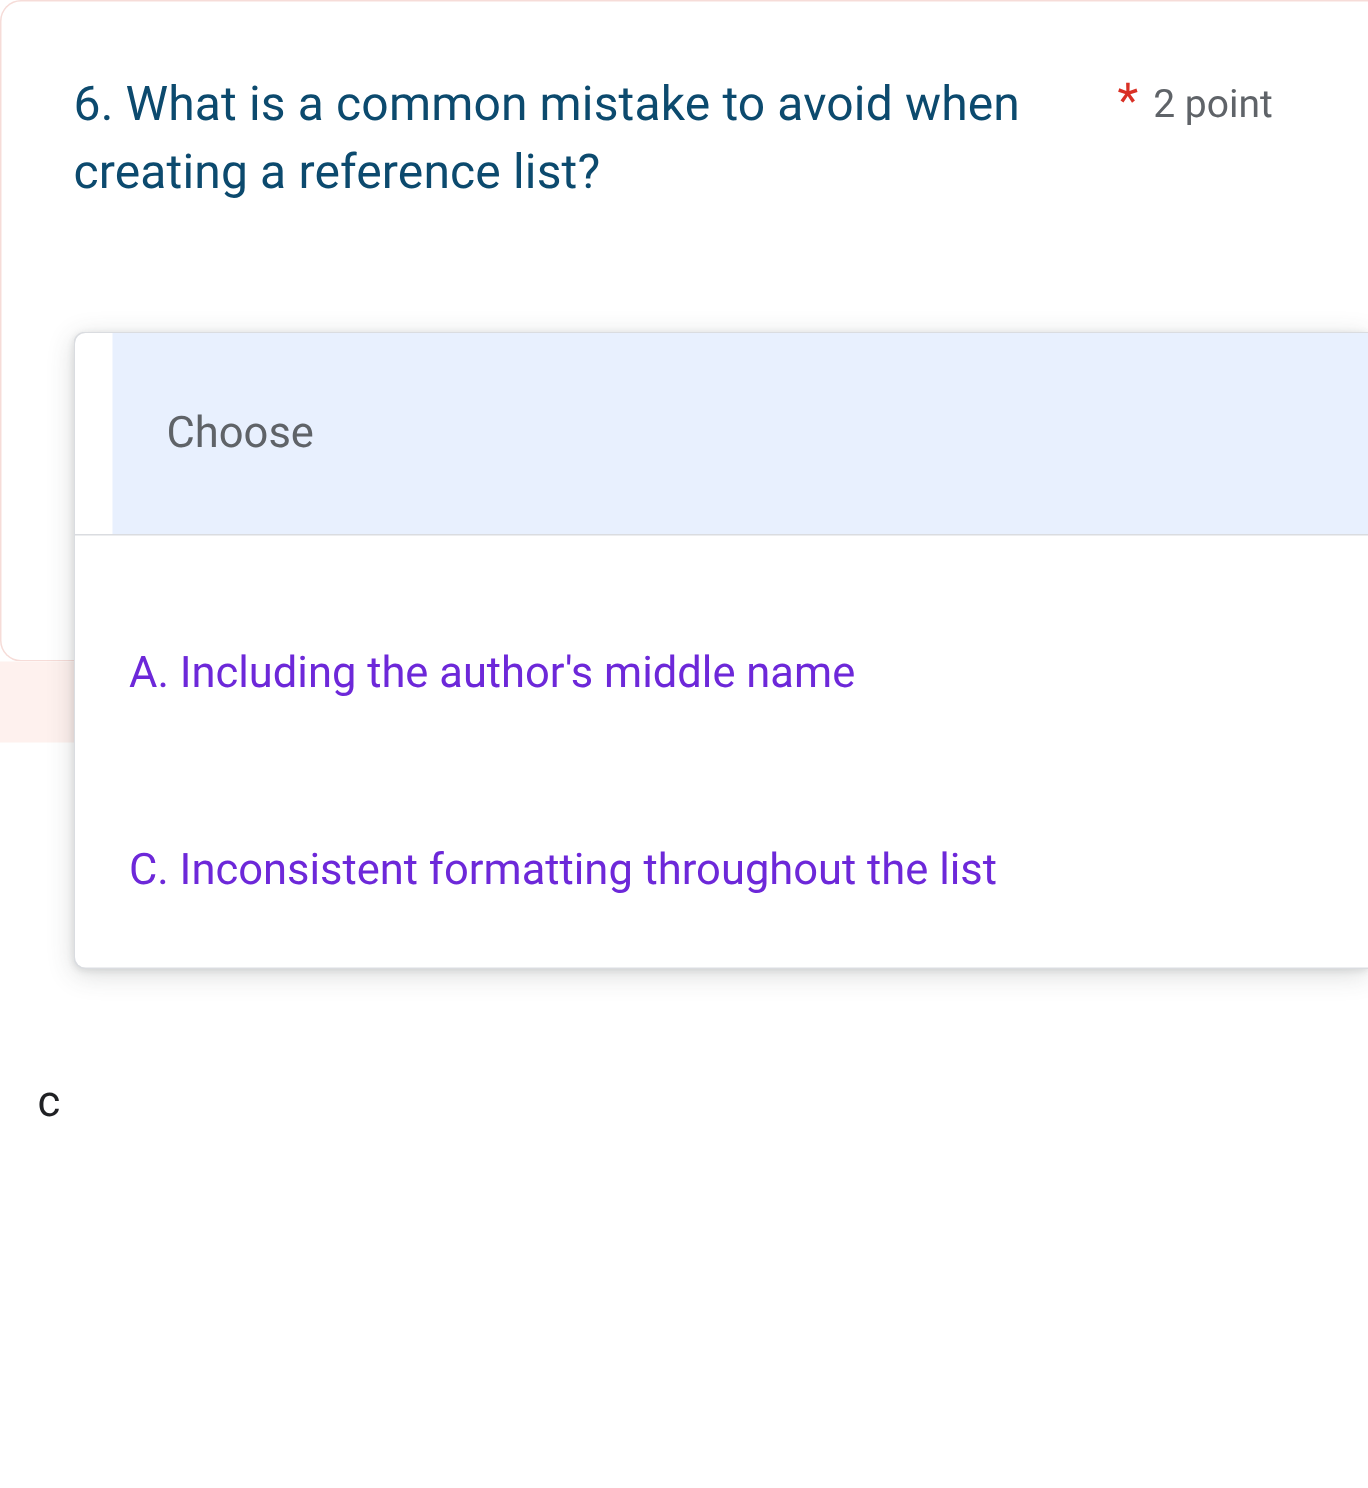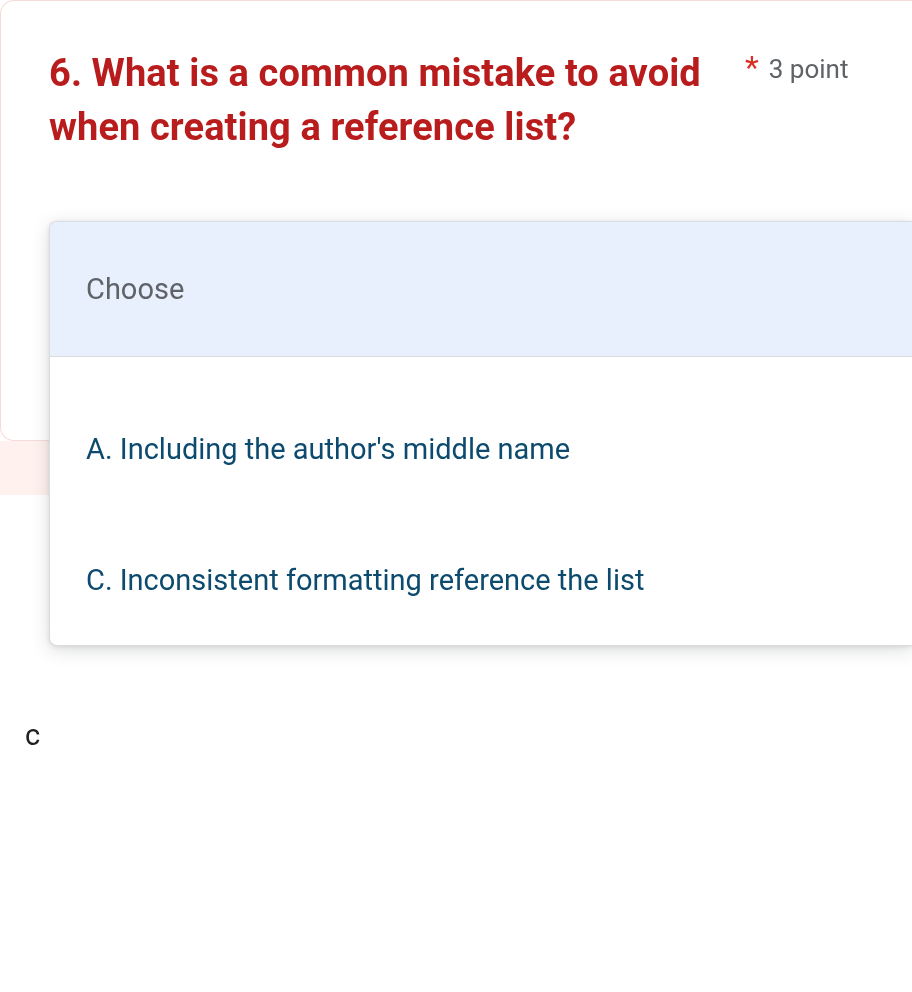--- a/index.html
+++ b/index.html
@@ -21,25 +21,25 @@
     background: #ffffff;
     height: 441px;
     width: 912px;
   }
   .question-row {
     display: flex;
     align-items: flex-start;
     gap: 14px;
   }
   .question-text {
-    font-size: 38px;
-    font-weight: 700;
+    font-size: 32px;
+    font-weight: 400;
     line-height: 1.42;
     letter-spacing: 0.1px;
-    color: #b91c1c;
+    color: #0c4a6e;
     max-width: 680px;
   }
   .req-points {
     display: flex;
     align-items: baseline;
     gap: 10px;
     padding-top: 4px;
     white-space: nowrap;
     margin-left: 2px;
   }
@@ -77,27 +77,28 @@
     box-shadow: 0 4px 18px rgba(60,64,67,0.18), 0 1px 4px rgba(60,64,67,0.12);
     z-index: 5;
     overflow: hidden;
   }
   .dropdown-option {
     padding: 0 36px;
     height: 131px;
     display: flex;
     align-items: center;
     font-size: 29px;
-    color: #0c4a6e;
+    color: #6d28d9;
     cursor: pointer;
   }
   .dropdown-option.selected {
     background: #e8f0fe;
     color: #5f6368;
     height: 134px;
+    margin-left: 25px;
   }
   .divider {
     height: 1px;
     background: #dadce0;
     margin: 0;
   }
   .spacer {
     height: 26px;
   }
 
@@ -110,29 +111,29 @@
   }
 </style>
 </head>
 <body>
 
 <div class="card">
   <div class="question-row">
     <div class="question-text">6. What is a common mistake to avoid when creating a reference list?</div>
     <div class="req-points">
       <span class="required">*</span>
-      <span class="points">3 point</span>
+      <span class="points">2 point</span>
     </div>
   </div>
 </div>
 
 <div class="bg-strip"></div>
 
 <div class="peek-text" style="top:596px;">&nbsp;</div>
 <div class="peek-text" style="top:718px;">c</div>
 
 <div class="dropdown">
   <div class="dropdown-option selected">Choose</div>
   <div class="divider"></div>
   <div class="spacer"></div>
   <div class="dropdown-option">A. Including the author's middle name</div>
-  <div class="dropdown-option">C. Inconsistent formatting reference the list</div>
+  <div class="dropdown-option">C. Inconsistent formatting throughout the list</div>
 </div>
 
 </body></html>

